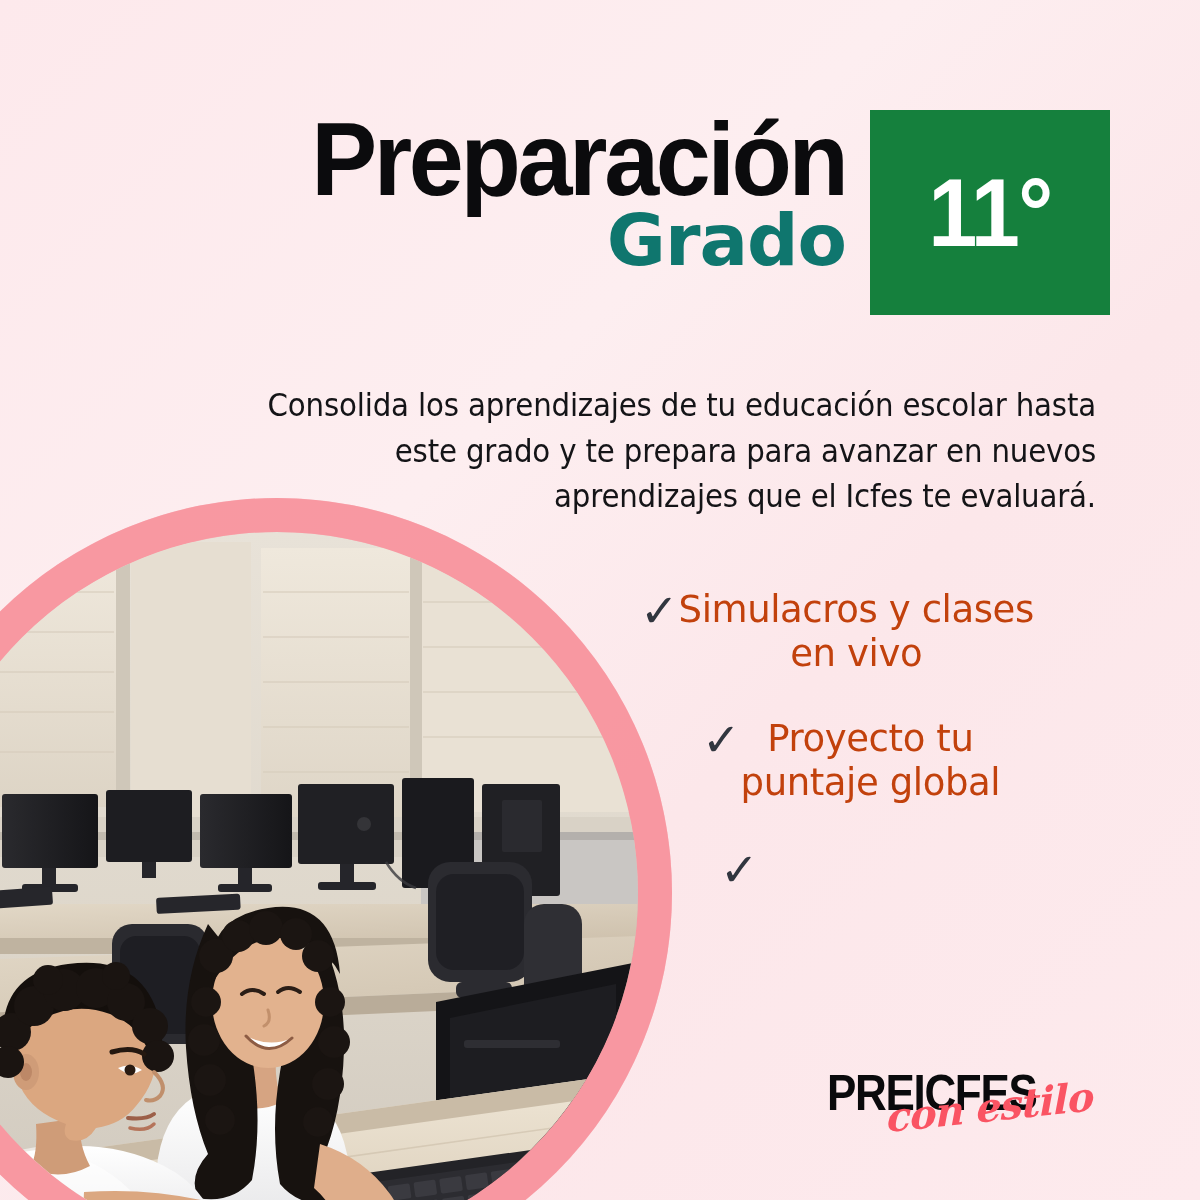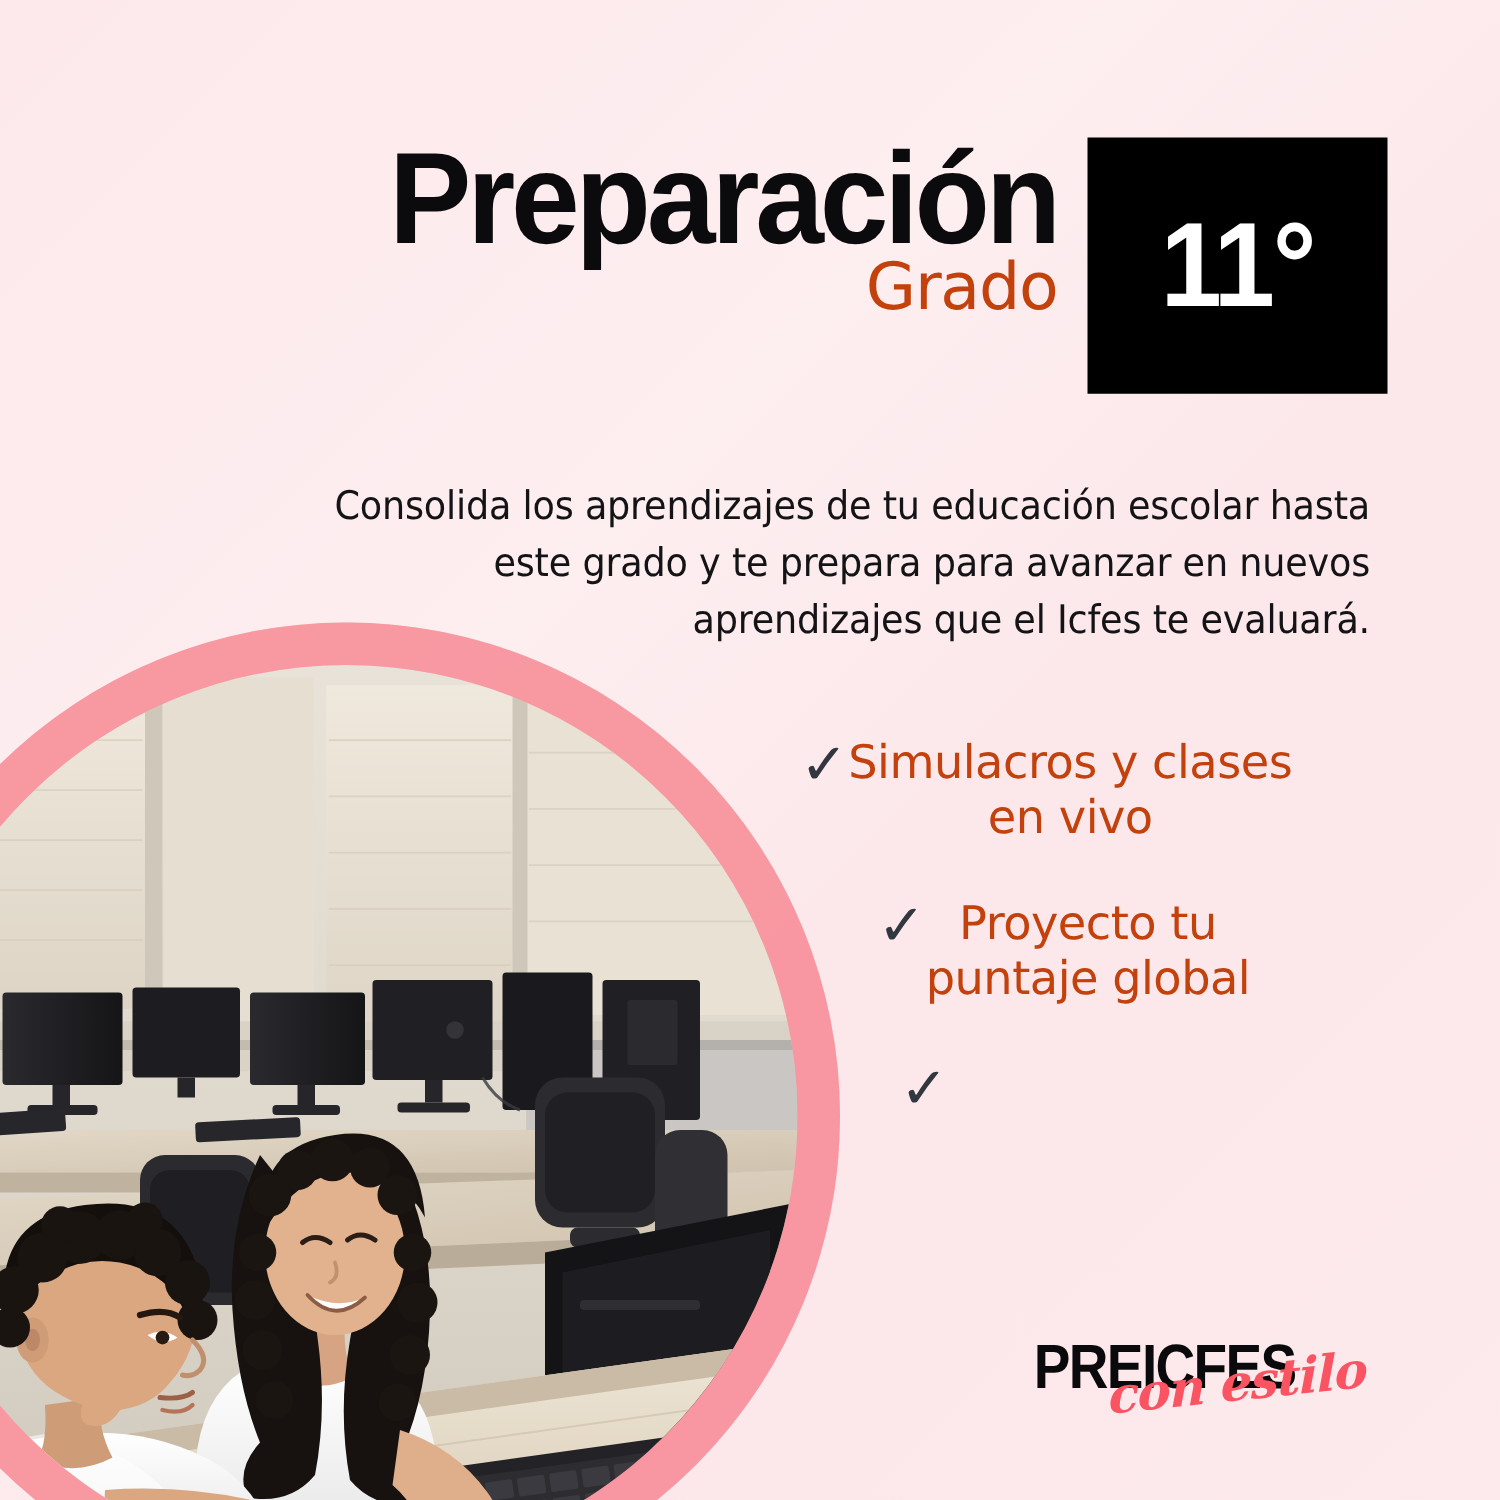--- a/index.html
+++ b/index.html
@@ -32,31 +32,31 @@
     font-size:104px;
     line-height:.96;
     letter-spacing:-3.5px;
     color:#0b0b0d;
     transform:scaleX(.95);
     transform-origin:right center;
     white-space:nowrap;
   }
   #title-sub{
     font-family:"DejaVu Sans", sans-serif;
-    font-weight:400;
-    font-size:52px;
+    font-weight:700;
+    font-size:72px;
     line-height:1.0;
     letter-spacing:-1px;
-    color:#c2410c;
+    color:#0f766e;
     margin-top:-6px;
     white-space:nowrap;
   }
   #grade-badge{
     width:240px; height:205px;
-    background:#000000;
+    background:#15803d;
     display:flex; align-items:center; justify-content:center;
     flex:none;
   }
   #grade-badge-text{
     font-family:"Liberation Sans", sans-serif;
     font-weight:700;
     font-size:96px;
     letter-spacing:-2px;
     color:#ffffff;
     transform:scaleX(.92);

